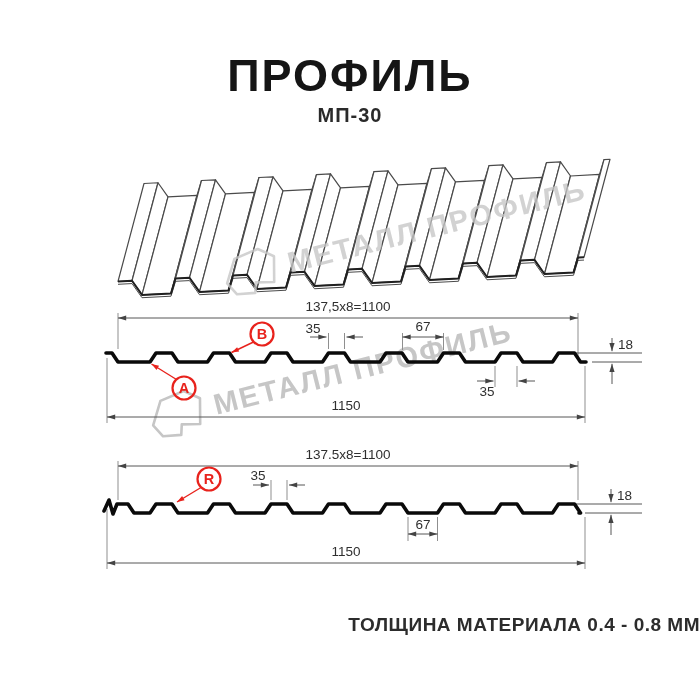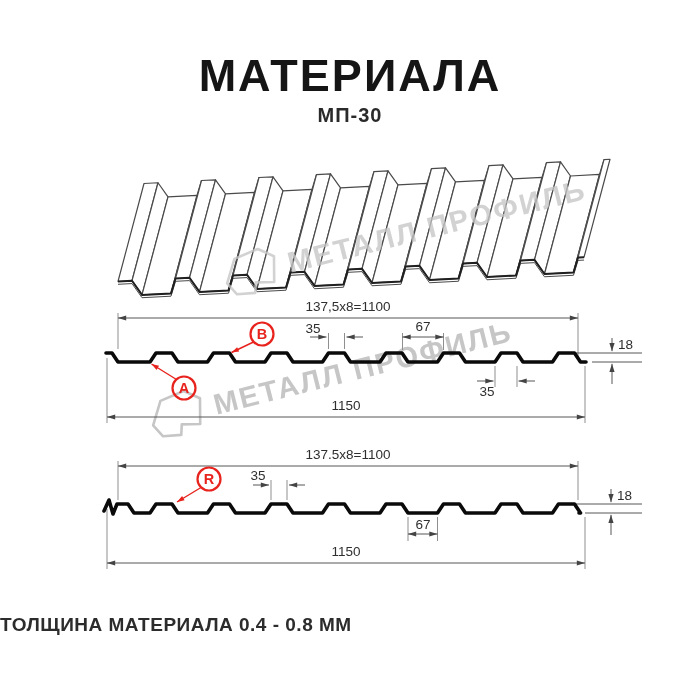--- a/index.html
+++ b/index.html
@@ -1,21 +1,21 @@
 <!DOCTYPE html>
 <html><head>
 <meta charset="utf-8">
 <style>
   *{margin:0;padding:0;box-sizing:border-box}
   html,body{width:700px;height:700px}
   body{background:#fff;font-family:"Liberation Sans",sans-serif;position:relative;overflow:hidden}
   .abs{position:absolute}
   .title{left:0;right:0;top:50px;text-align:center;font-size:45px;font-weight:bold;letter-spacing:2px;color:#151515;z-index:2}
   .subtitle{left:0;right:0;top:104px;text-align:center;font-size:20px;font-weight:bold;letter-spacing:1px;color:#2a2a2a;z-index:2}
-  .footer{left:0;right:0;top:614px;text-align:left;font-size:19px;font-weight:bold;letter-spacing:.5px;color:#2c2c2c;z-index:2}
+  .footer{left:0;right:0;top:614px;text-align:right;font-size:19px;font-weight:bold;letter-spacing:.5px;color:#2c2c2c;z-index:2}
   .wm{display:flex;align-items:center;gap:10px;color:#c6c6c6;font-weight:bold;font-size:29px;letter-spacing:2px;white-space:nowrap;transform-origin:0 50%}
   #wm1{left:224px;top:256px;transform:rotate(-14deg);z-index:4;opacity:.78}
   #wm2{left:150px;top:398px;transform:rotate(-14deg);z-index:1}
   .wmlogo{flex:0 0 auto}
   svg.draw{z-index:2}
   #sheet3d{left:86px;top:148px}
   #p1{left:0;top:298px}
   #p2{left:0;top:446px}
   .face{fill:#fff;stroke:#4a4a4a;stroke-width:1.2;stroke-linejoin:round}
   .front-edge{fill:none;stroke:#202020;stroke-width:2;stroke-linejoin:round}
@@ -25,21 +25,21 @@
   .xl{stroke:#8f8f8f;stroke-width:1;fill:none}
   .dim{font-size:13.5px;fill:#2f2f2f}
   .mid{text-anchor:middle}
   .rl{fill:#e8221c;font-size:14.5px;font-weight:bold;text-anchor:middle}
   .rc{fill:none;stroke:#e8221c;stroke-width:2.2}
   .ll{stroke:#e8221c;stroke-width:1.4;fill:none}
 </style>
 </head>
 <body>
 
-<div class="abs title">МАТЕРИАЛА</div>
+<div class="abs title">ПРОФИЛЬ</div>
 <div class="abs subtitle">МП-30</div>
 
 <div class="abs wm" id="wm1">
   <svg class="wmlogo" width="56" height="46" viewBox="0 0 56 46">
     <polygon points="2,28 15,6 40,2 54,13 48,38 30,34 27,44 9,41" fill="none" stroke="#c6c6c6" stroke-width="2.6" stroke-linejoin="round"></polygon>
   </svg>
   <span>МЕТАЛЛ ПРОФИЛЬ</span>
 </div>
 
 <div class="abs wm" id="wm2">

